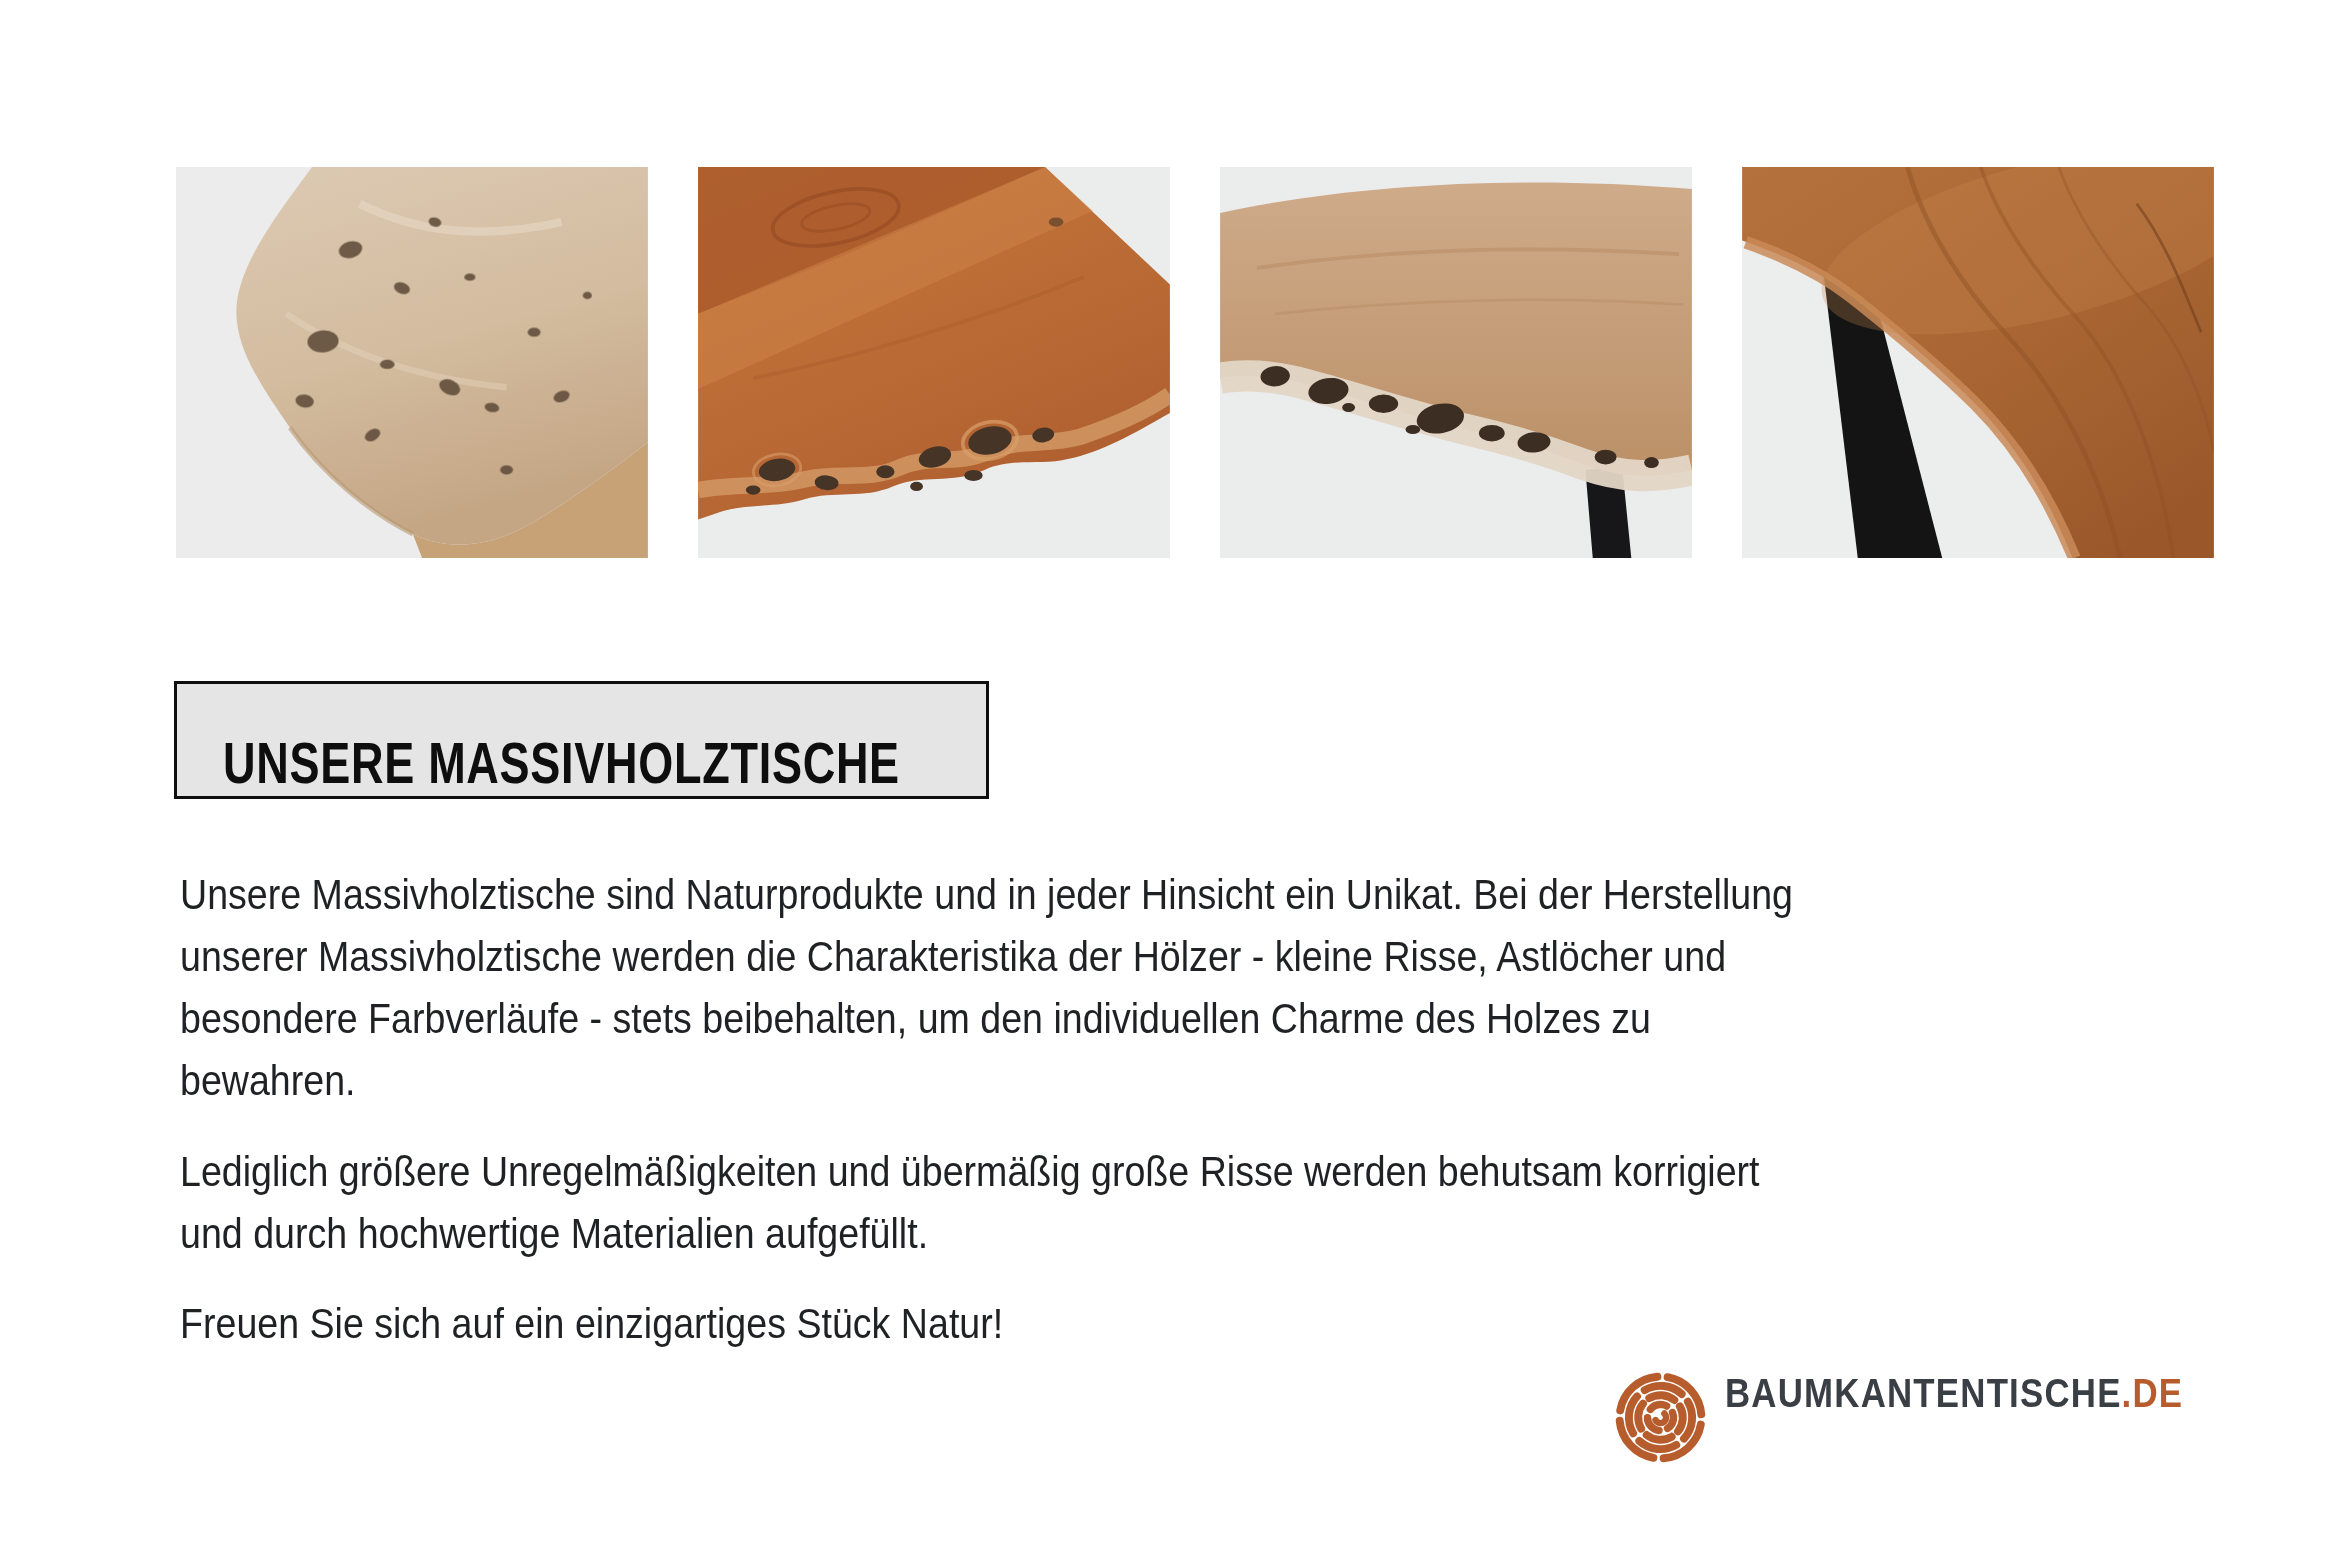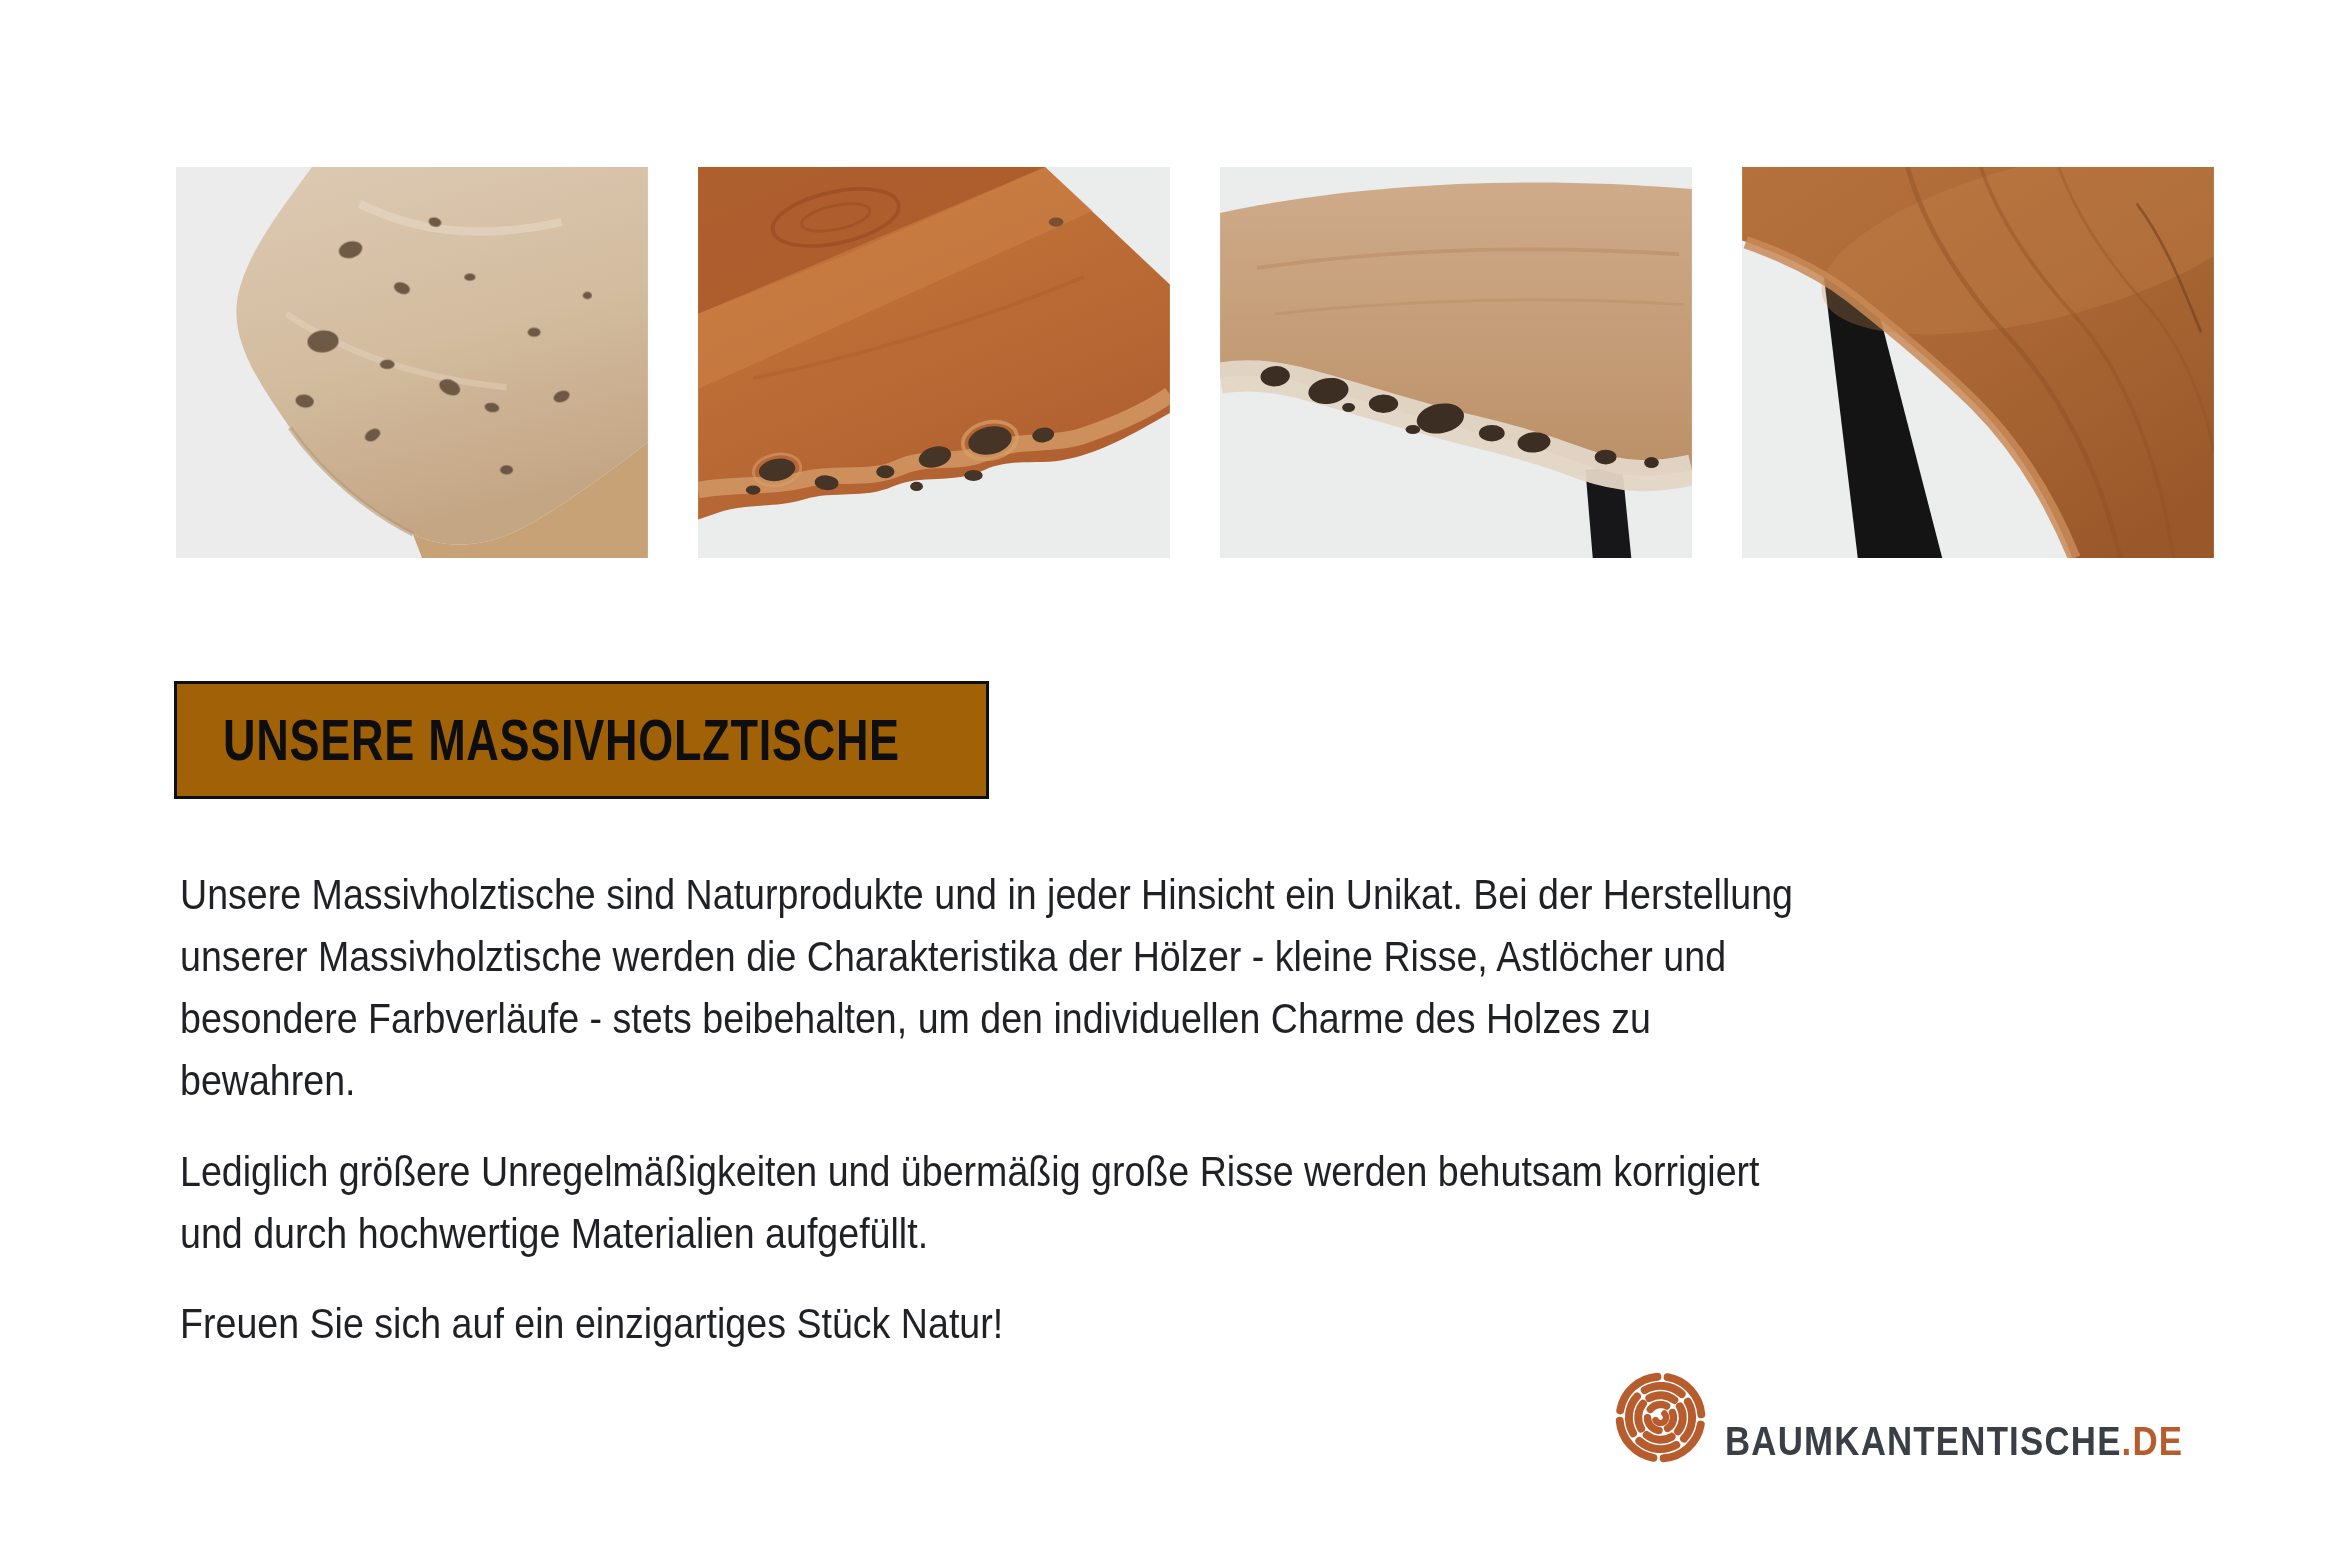--- a/index.html
+++ b/index.html
@@ -22,23 +22,23 @@
     overflow: hidden; flex: 0 0 auto;
   }
   .panel svg { display: block; width: 472px; height: 391px; }
 
   
   .heading-box {
     position: absolute; left: 174px; top: 681px;
     width: 815px; height: 118px;
     border: 3.7px solid #0e0e0e;
     box-sizing: border-box;
-    display: flex; align-items: center;
+    display: flex; align-items: flex-end;
     padding-left: 46px;
-    background: #a16207;
+    background: #e5e5e5;
   }
   .heading-title {
     margin: 0;
     font-size: 57px; font-weight: bold;
     letter-spacing: 0.9px; white-space: nowrap;
     color: #0e0e0e;
     transform: scaleX(0.79); transform-origin: 0 50%;
   }
 
   
@@ -52,21 +52,21 @@
     color: #1f2125;
     white-space: pre-line;
     width: 2085px;
     transform: scaleX(0.895); transform-origin: 0 0;
   }
 
   
   .logo {
     position: absolute; left: 1614px; top: 1370px;
     height: 95px;
-    display: flex; align-items: flex-end; gap: 18.4px;
+    display: flex; align-items: flex-start; gap: 18.4px;
   }
   .logo-icon svg { display: block; }
   .logo-text {
     font-size: 41px; font-weight: bold;
     letter-spacing: 1.4px; white-space: nowrap;
     color: #3a3e45;
     transform: scaleX(0.85); transform-origin: 0 50%;
   }
   .logo-text .tld { color: #b75c2c; }
 </style>

